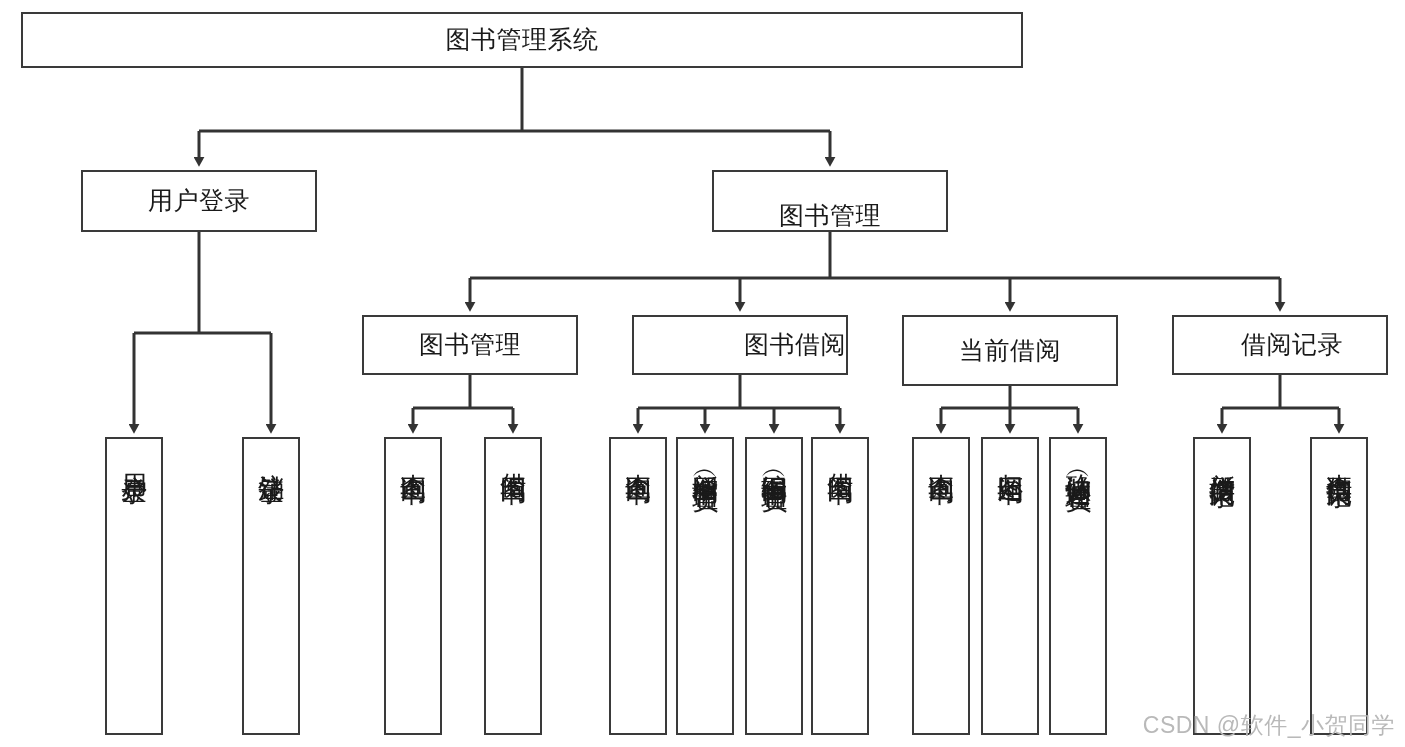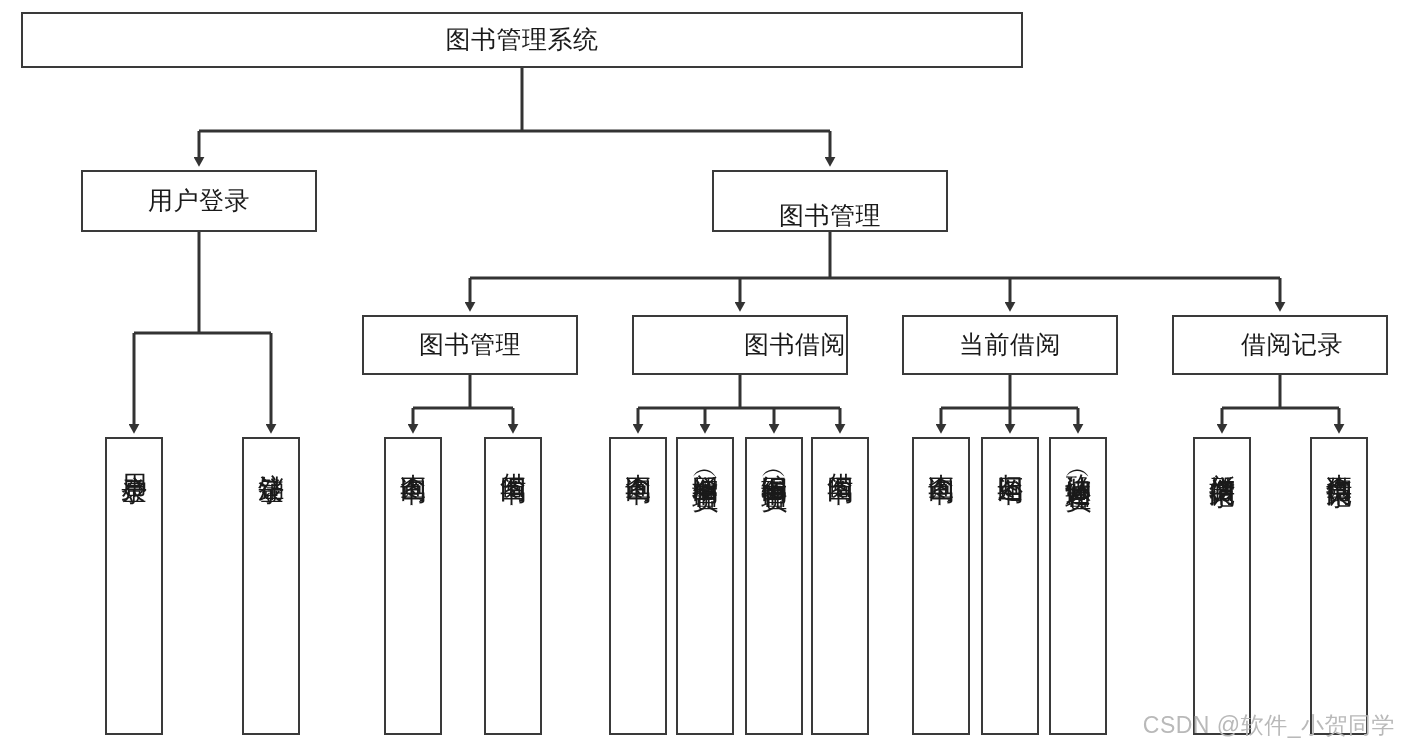--- a/index.html
+++ b/index.html
@@ -134,21 +134,21 @@
   <div class="node horiz" style="left:712px; top:170px; width:236px; height:62px;align-items:flex-end;">
     <span class="label">图书管理</span>
   </div>
 
   <div class="node horiz" style="left:362px; top:315px; width:216px; height:60px;">
     <span class="label">图书管理</span>
   </div>
   <div class="node horiz" style="left:632px; top:315px; width:216px; height:60px;justify-content:flex-end;">
     <span class="label">图书借阅</span>
   </div>
-  <div class="node horiz" style="left:902px; top:315px; width:216px; height:60px;">
+  <div class="node horiz" style="left:902px; top:315px; width:216px; height:71px;">
     <span class="label">当前借阅</span>
   </div>
   <div class="node horiz" style="left:1172px; top:315px; width:216px; height:60px;padding-left:24px;">
     <span class="label">借阅记录</span>
   </div>
 
   <div class="node vert" style="left:105px; top:437px; width:58px; height:298px;">
     <span class="label">用户登录</span>
   </div>
   <div class="node vert" style="left:242px; top:437px; width:58px; height:298px;">

